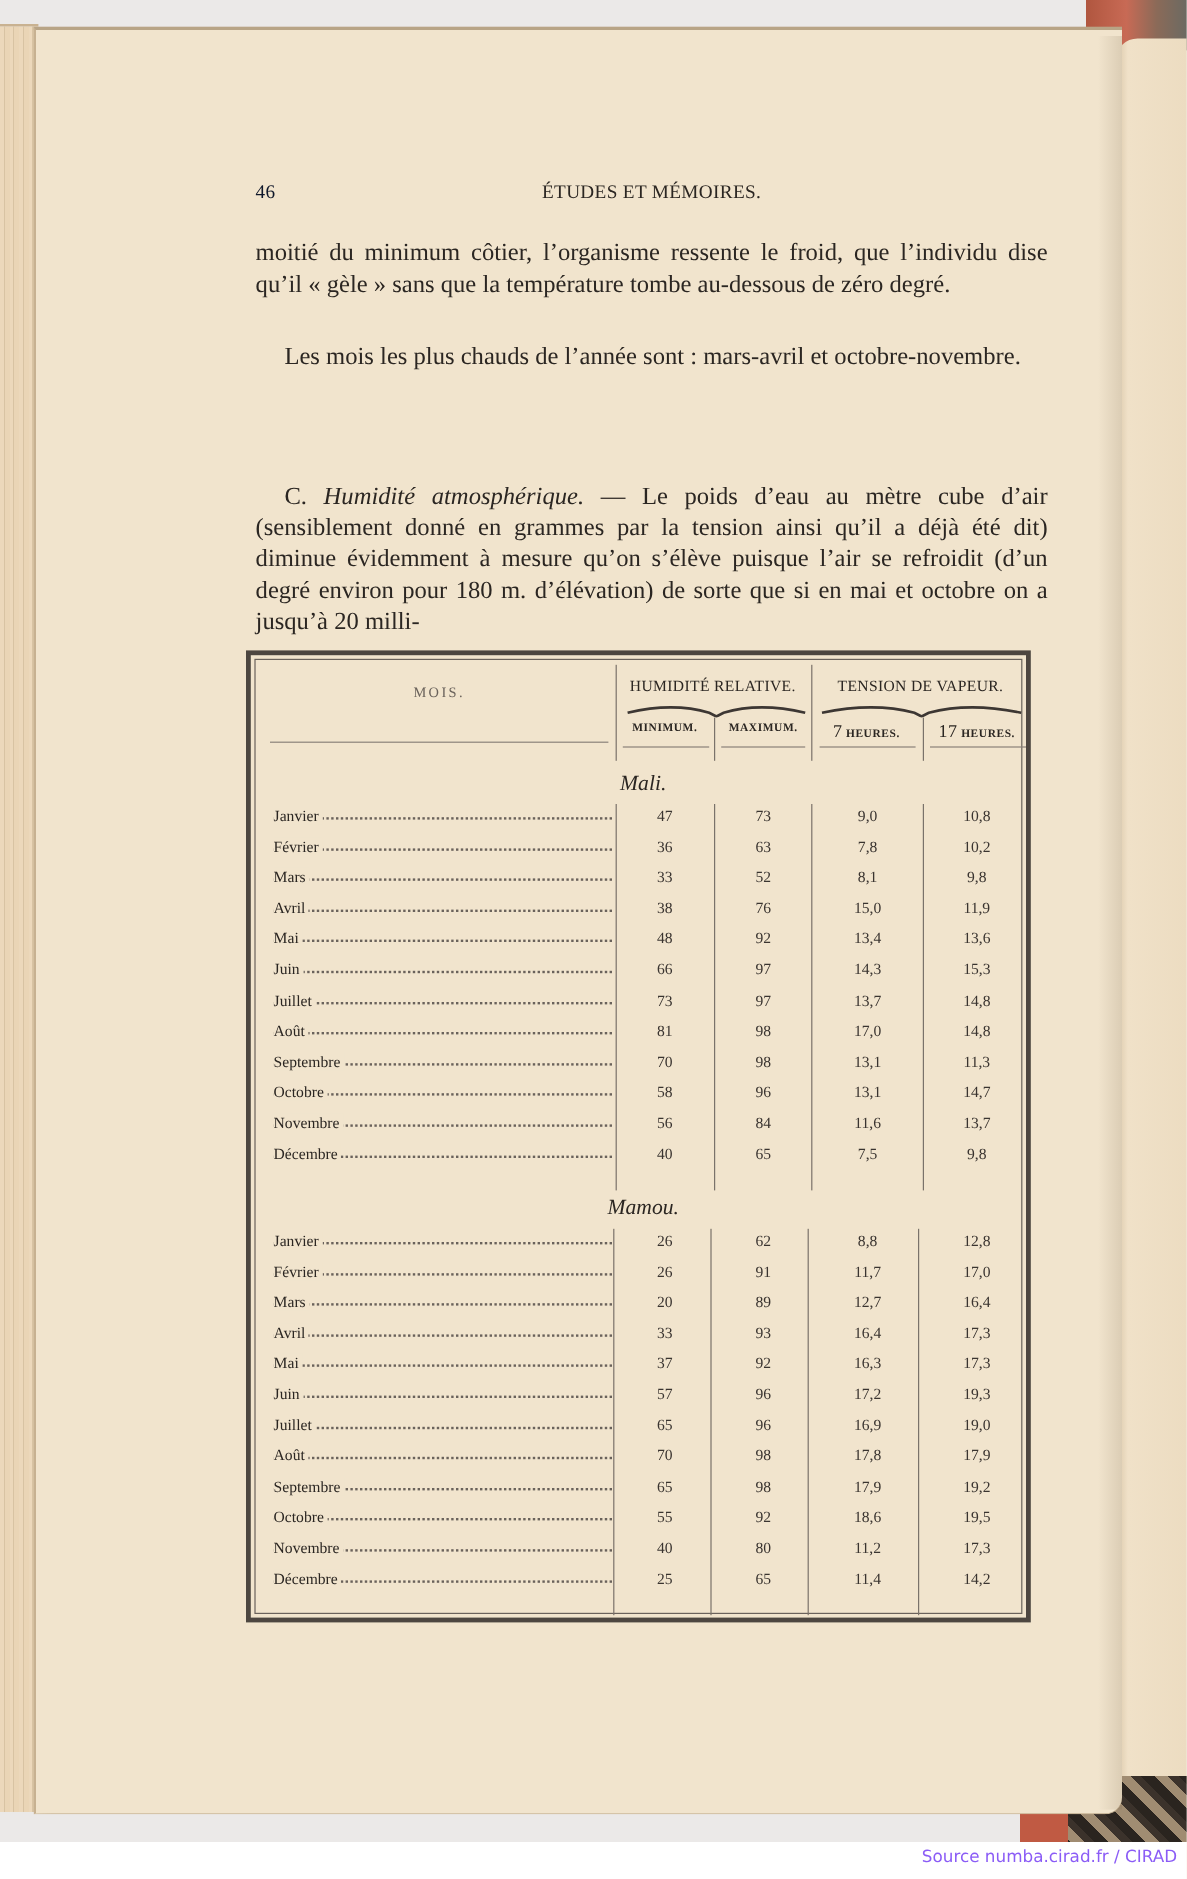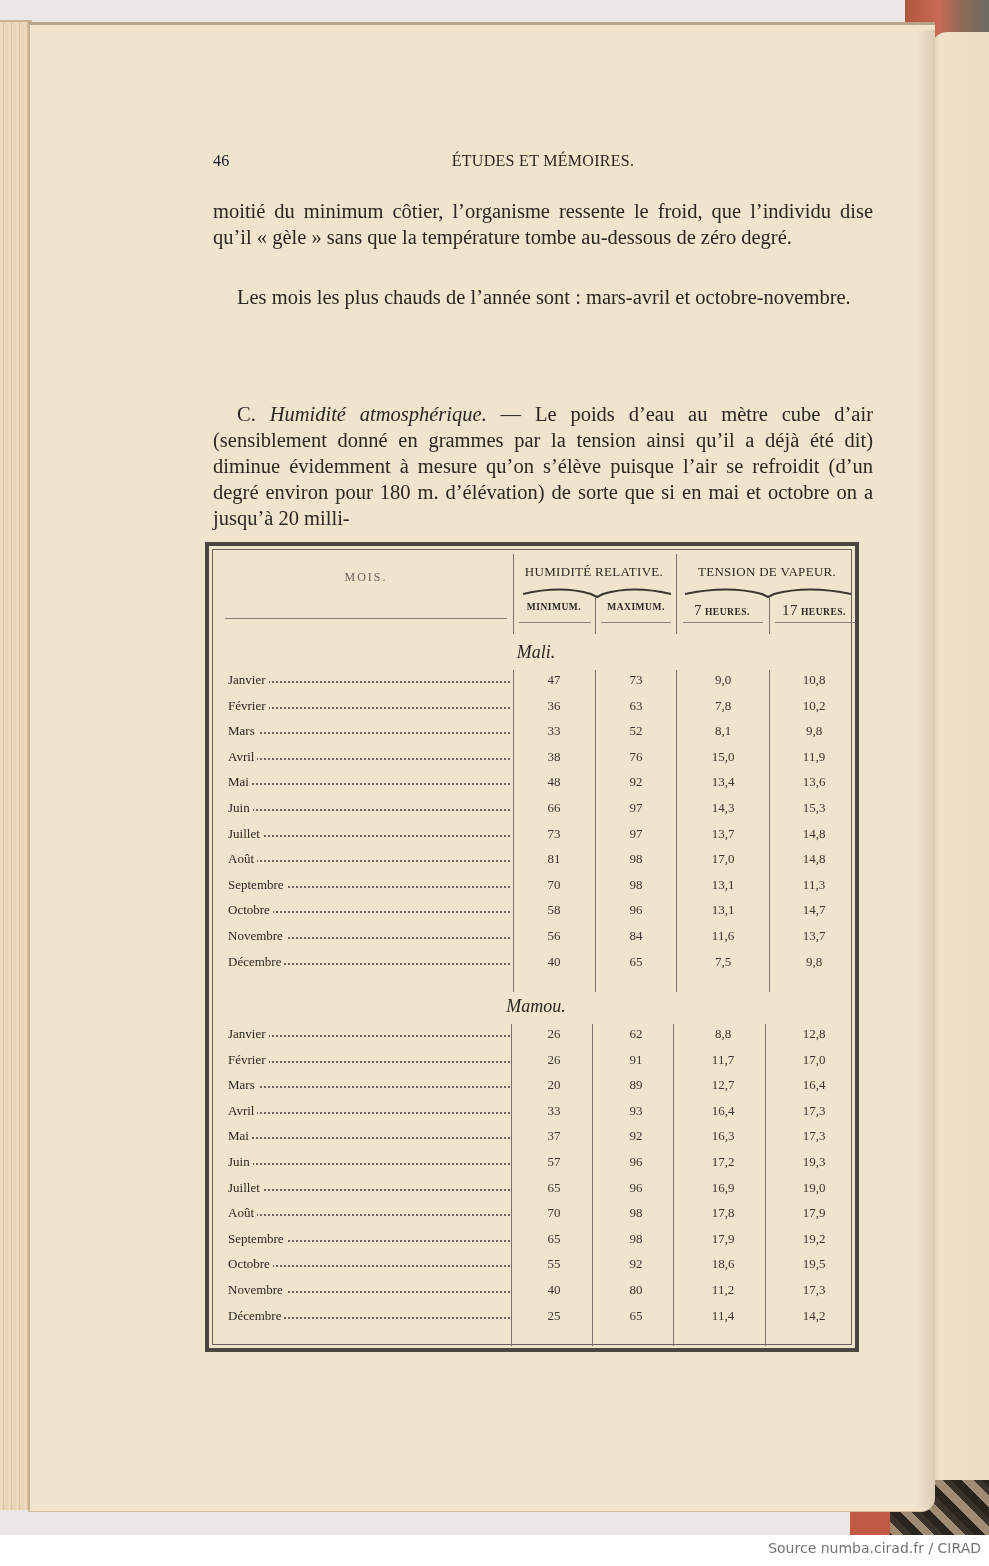--- a/index.html
+++ b/index.html
@@ -136,21 +136,21 @@
     .row .v {
       position: absolute; text-align: center; color: #3a3430;
     }
     .row .v1 { left: 305px; width: 80px; }
     .row .v2 { left: 387px; width: 80px; }
     .row .v3 { left: 468px; width: 92px; }
     .row .v4 { left: 561px; width: 88px; }
 
     .source-credit {
       position: absolute; right: 8px; top: 1540px;
-      font-family: "DejaVu Sans", sans-serif; font-size: 14px; color: #737373;
+      font-family: "DejaVu Sans", sans-serif; font-size: 14px; color: #8b5cf6;
     }
   </style>
 </head>
 <body>
 
 <div class="scan-bg"></div>
 <div class="binding-top"></div>
 <div class="next-page"></div>
 <div class="binding-bottom">
     <div class="red"></div>

